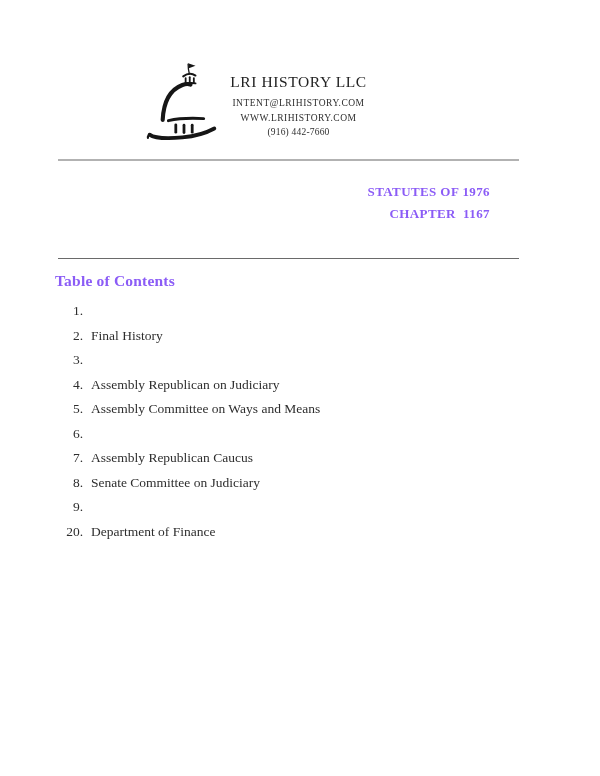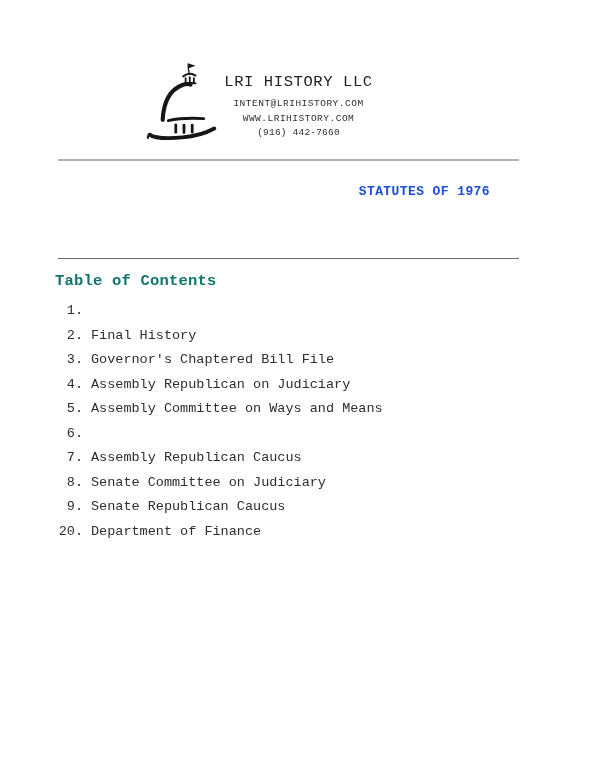--- a/index.html
+++ b/index.html
@@ -5,21 +5,21 @@
   html, body {
     margin: 0;
     padding: 0;
     background: #ffffff;
   }
   .page {
     position: relative;
     width: 600px;
     height: 776px;
     background: #ffffff;
-    font-family: Liberation Mono, monospace;
+    font-family: Liberation Serif, serif;
     color: #2b2b2b;
     overflow: hidden;
   }
 
   
   .logo {
     position: absolute;
     left: 143px;
     top: 60px;
     width: 82px;
@@ -68,34 +68,34 @@
   
   .statute-ref {
     position: absolute;
     right: 110px;
     top: 181px;
     text-align: right;
     font-weight: bold;
     font-size: 13px;
     line-height: 21.7px;
     letter-spacing: 0.4px;
-    color: #1d4ed8;
+    color: #8b5cf6;
   }
   .statute-ref div { white-space: pre; }
 
   
   .toc-heading {
     position: absolute;
     left: 55px;
     top: 272px;
     margin: 0;
     font-size: 15.5px;
     font-weight: bold;
     letter-spacing: 0.2px;
-    color: #0f766e;
+    color: #8b5cf6;
   }
   .toc-list {
     position: absolute;
     left: 57px;
     top: 299px;
     margin: 0;
     padding: 0;
     list-style: none;
     font-size: 13.5px;
     color: #2e2e2e;
@@ -147,37 +147,37 @@
       <div class="contact-line contact-email">INTENT@LRIHISTORY.COM</div>
       <div class="contact-line contact-website">WWW.LRIHISTORY.COM</div>
       <div class="contact-line contact-phone">(916) 442-7660</div>
     </div>
   </header>
 
   <hr class="rule rule-thick">
 
   <section class="statute-ref">
     <div>STATUTES OF 1976</div>
+    <div>CHAPTER  1167</div>
   </section>
 
   <hr class="rule rule-thin">
 
   <h2 class="toc-heading">Table of Contents</h2>
 
   <ol class="toc-list">
     <li class="toc-item">
       <span class="toc-num">1.</span>
     </li>
     <li class="toc-item">
       <span class="toc-num">2.</span>
       <span class="toc-label">Final History</span>
     </li>
     <li class="toc-item">
       <span class="toc-num">3.</span>
-      <span class="toc-label">Governor's Chaptered Bill File</span>
     </li>
     <li class="toc-item">
       <span class="toc-num">4.</span>
       <span class="toc-label">Assembly Republican on Judiciary</span>
     </li>
     <li class="toc-item">
       <span class="toc-num">5.</span>
       <span class="toc-label">Assembly Committee on Ways and Means</span>
     </li>
     <li class="toc-item">
@@ -186,21 +186,20 @@
     <li class="toc-item">
       <span class="toc-num">7.</span>
       <span class="toc-label">Assembly Republican Caucus</span>
     </li>
     <li class="toc-item">
       <span class="toc-num">8.</span>
       <span class="toc-label">Senate Committee on Judiciary</span>
     </li>
     <li class="toc-item">
       <span class="toc-num">9.</span>
-      <span class="toc-label">Senate Republican Caucus</span>
     </li>
     <li class="toc-item">
       <span class="toc-num">20.</span>
       <span class="toc-label">Department of Finance</span>
     </li>
   </ol>
 
 </div>
 
 </body></html>

